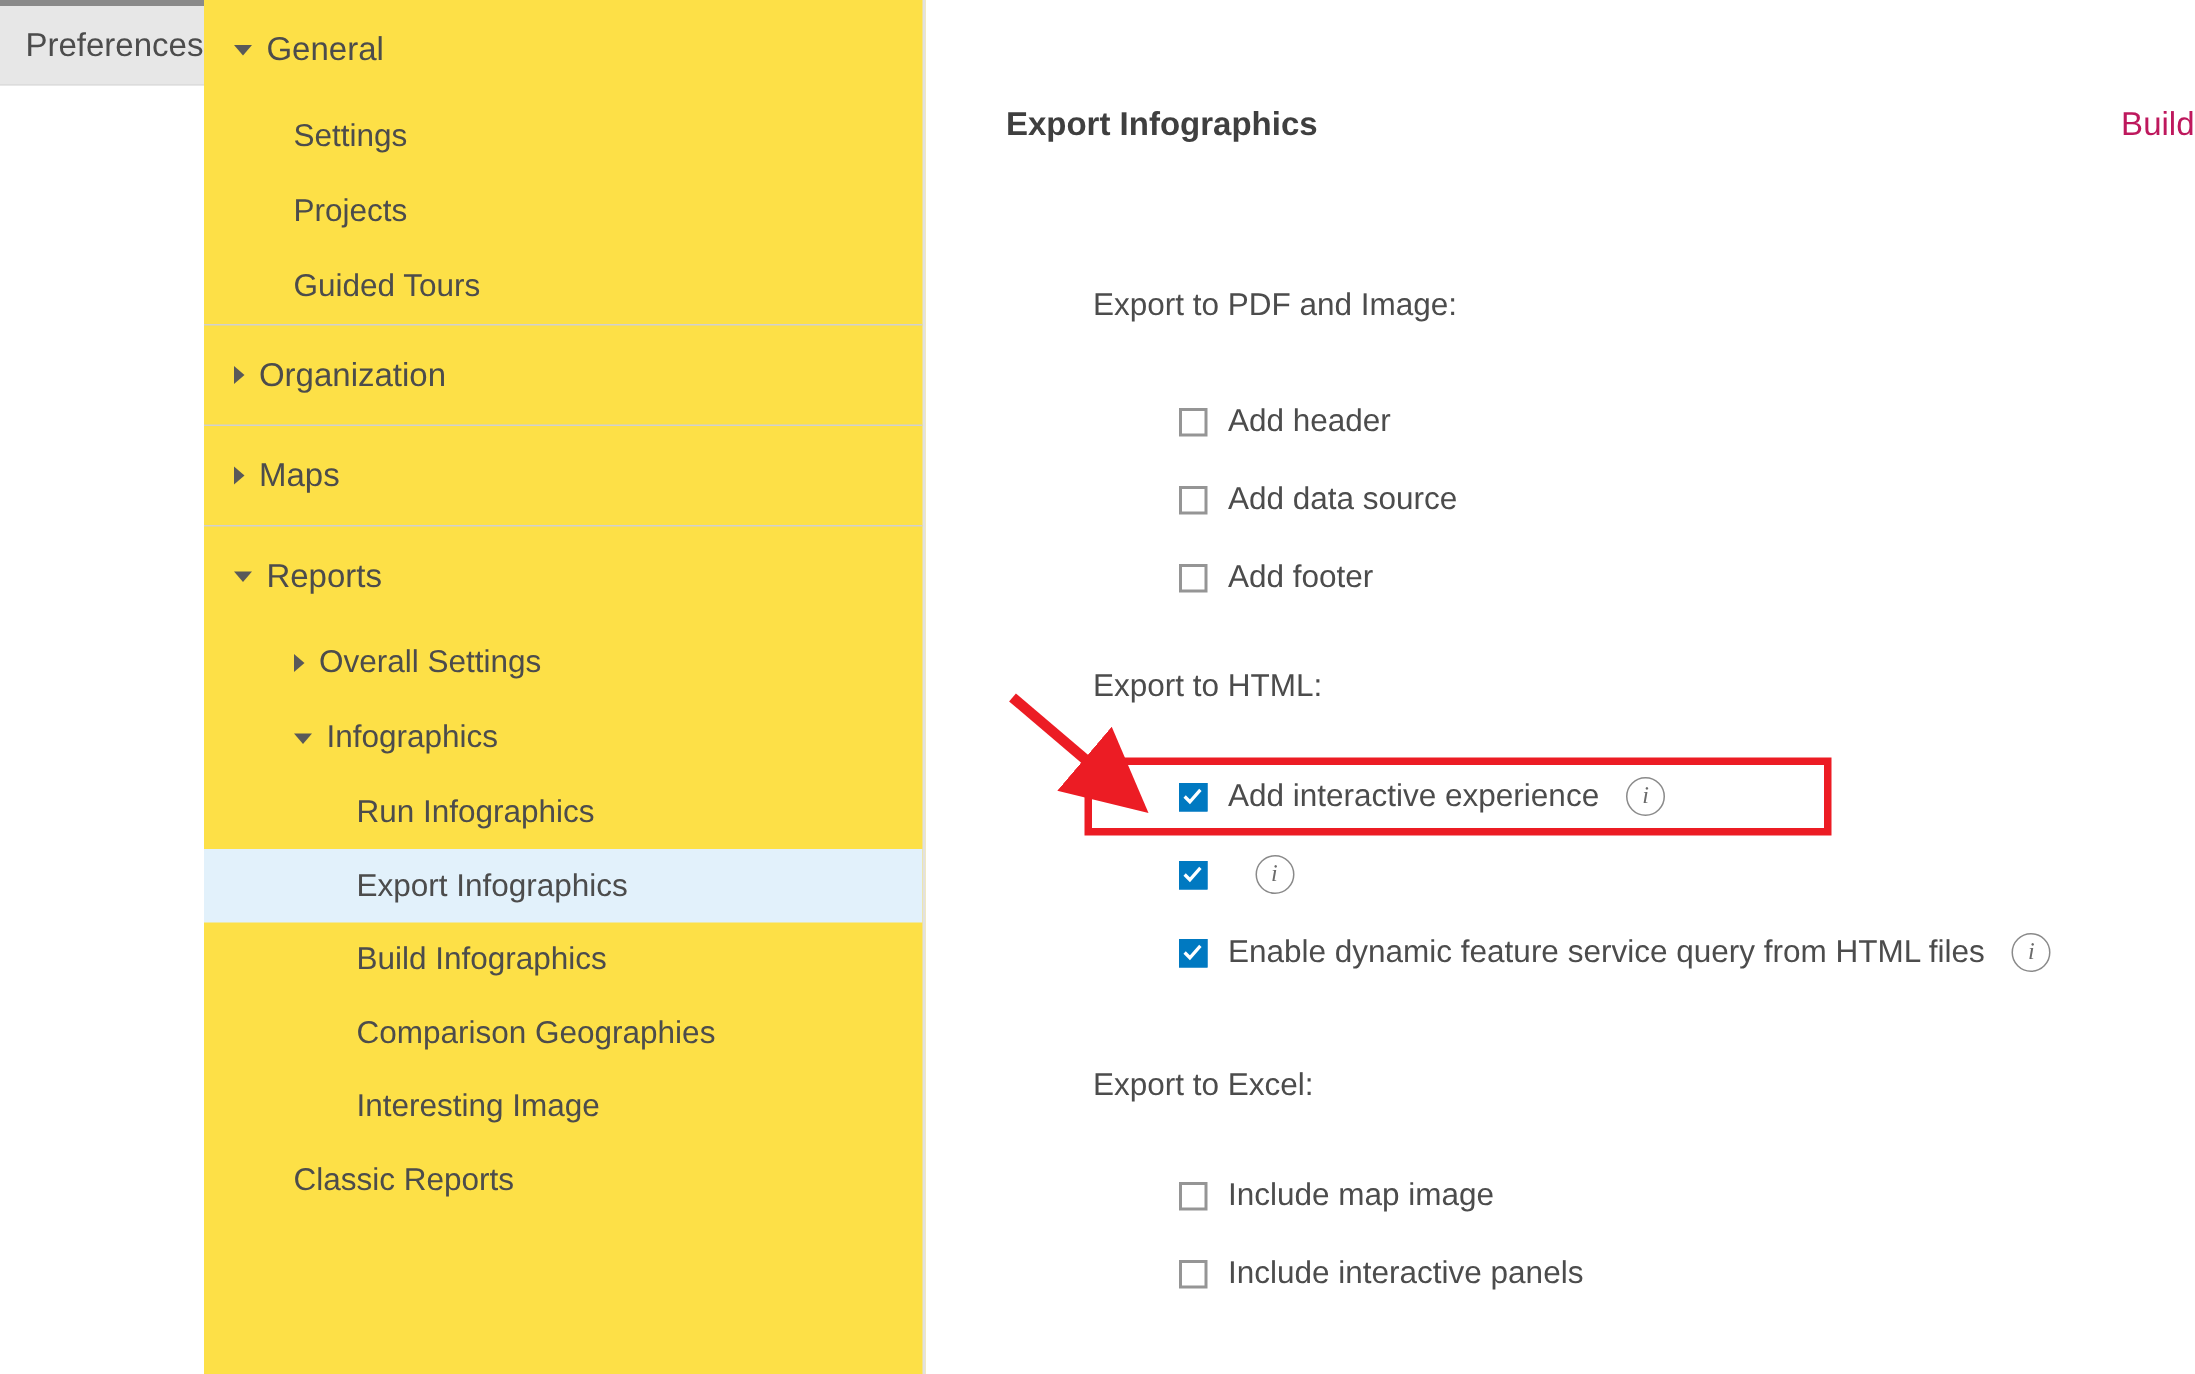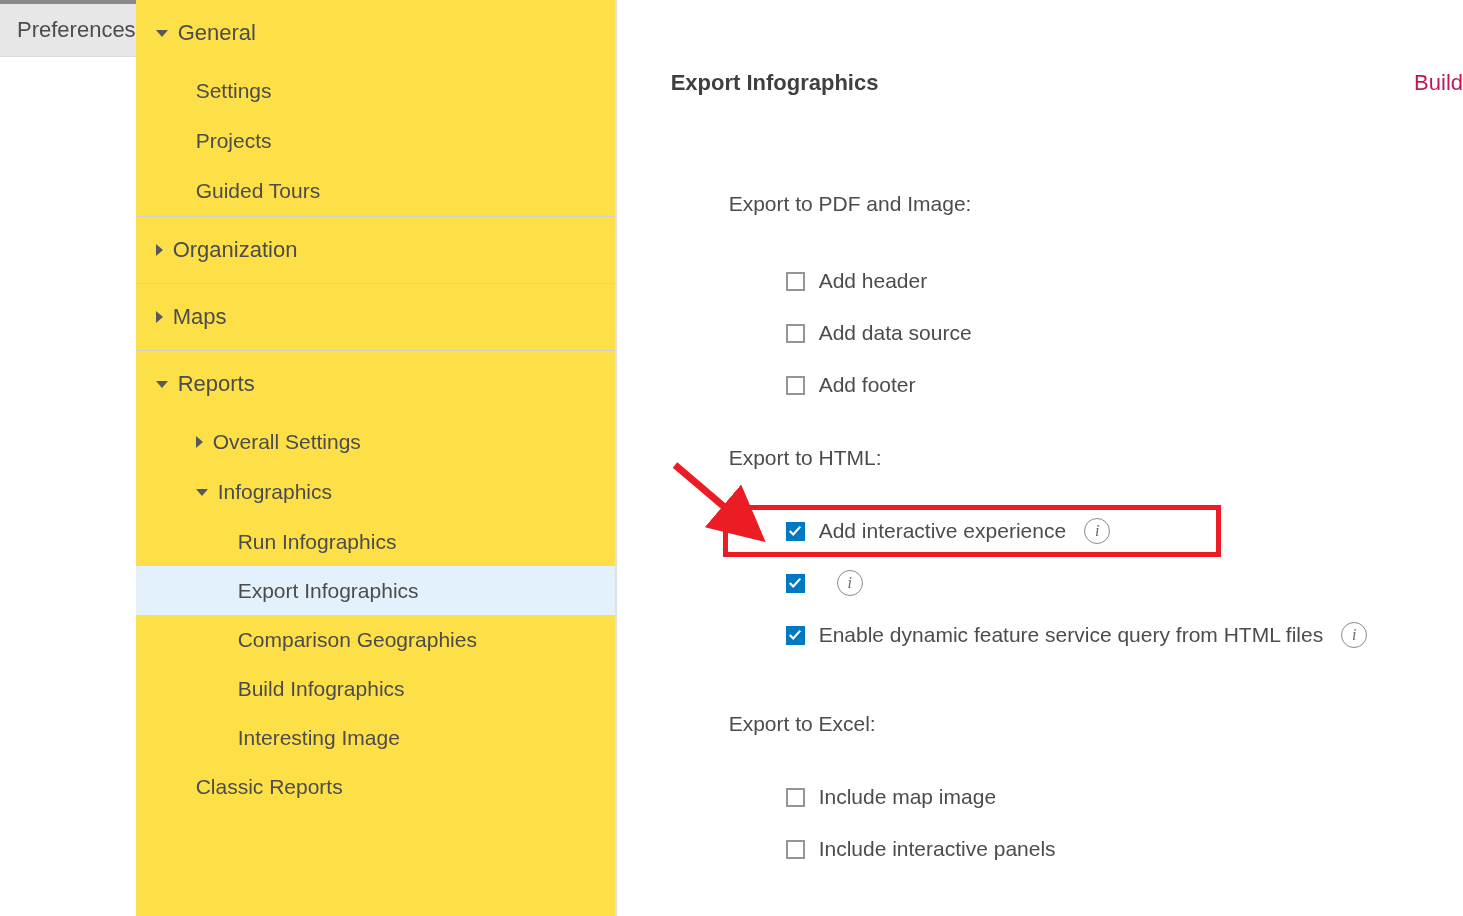--- a/index.html
+++ b/index.html
@@ -162,24 +162,24 @@
           <span>Infographics</span>
         </div>
 
         <div class="tree-child lv3">
           <span>Run Infographics</span>
         </div>
         <div class="tree-child lv3 selected">
           <span>Export Infographics</span>
         </div>
         <div class="tree-child lv3">
+          <span>Build Infographics</span>
+        </div>
+        <div class="tree-child lv3">
           <span>Comparison Geographies</span>
-        </div>
-        <div class="tree-child lv3">
-          <span>Build Infographics</span>
         </div>
         <div class="tree-child lv3">
           <span>Interesting Image</span>
         </div>
 
         <div class="tree-child" style="padding-left:60px">
           <span>Classic Reports</span>
         </div>
       </div>
     </nav>

